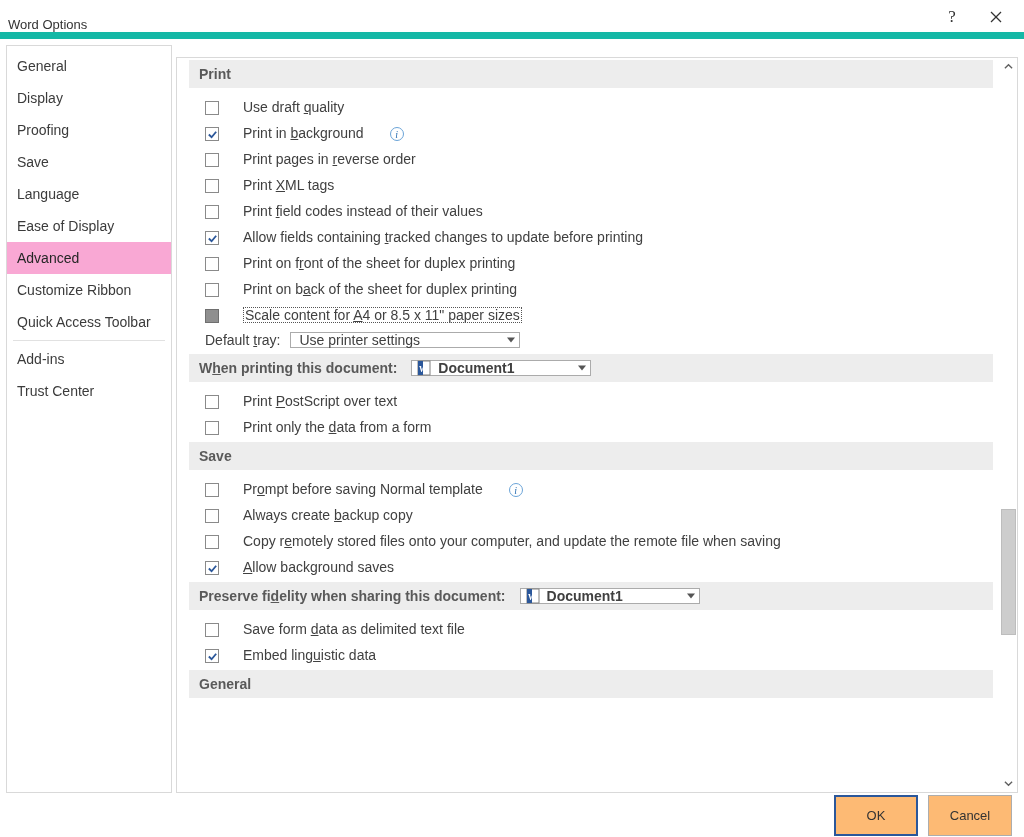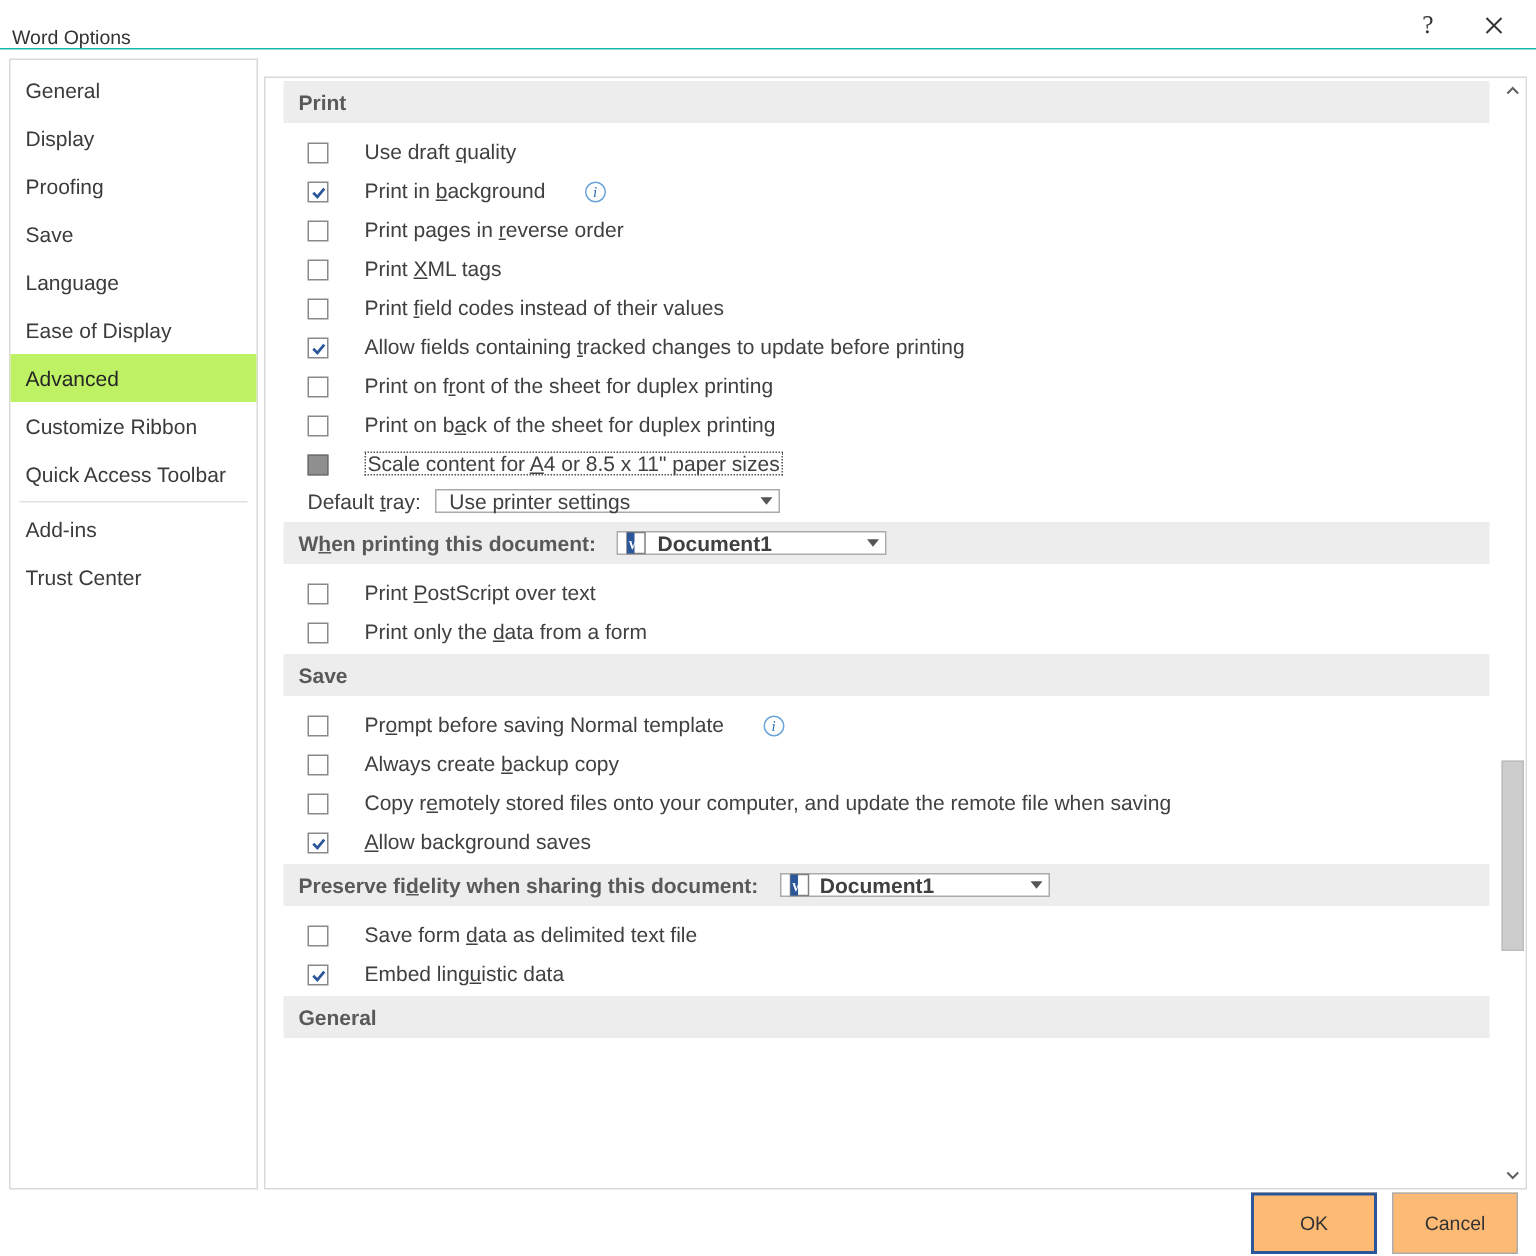--- a/index.html
+++ b/index.html
@@ -25,38 +25,38 @@
     width: 44px; height: 30px;
     display: flex; align-items: center; justify-content: center;
     font-size: 17px; color: #333;
   }
   .titlebar .tb-help { font-family: "Segoe UI", serif; }
   .titlebar .tb-close svg { width: 12px; height: 12px; }
 
   .body {
     display: flex;
     height: calc(837px - 32px - 44px);
-    border-top: 1px solid #14b8a6;
+    border-top: 7px solid #14b8a6;
   }
   .sidebar {
     width: 166px;
     flex: 0 0 166px;
     border: 1px solid #d9d9d9;
     border-right: 1px solid #d9d9d9;
     margin: 6px 4px 0 6px;
     padding-top: 4px;
     background:#fff;
   }
   .sidebar .item {
     padding: 8px 10px;
     color: #3b3b3b;
     cursor: default;
   }
   .sidebar .item.selected {
-    background: #bef264;
+    background: #f9a8d4;
     color: #262626;
   }
   .sidebar .sep {
     height: 1px;
     background: #e1e1e1;
     margin: 2px 6px;
   }
   .main-wrap {
     flex: 1 1 auto;
     position: relative;

